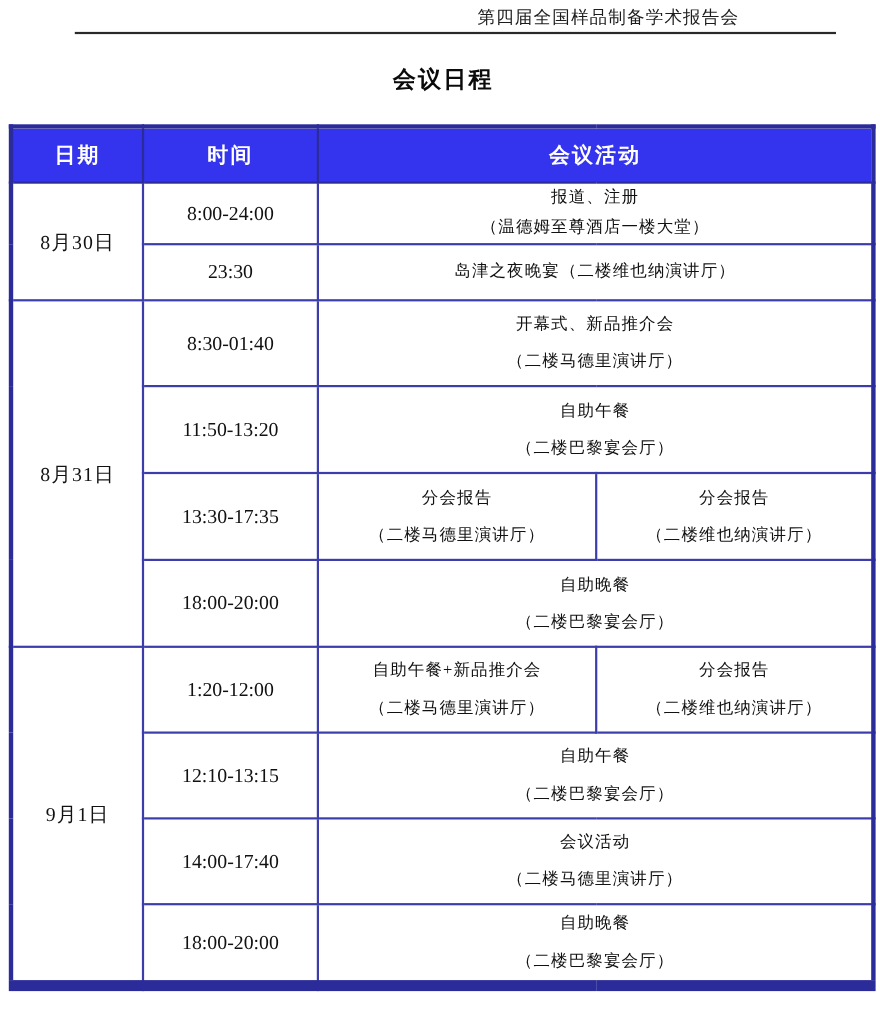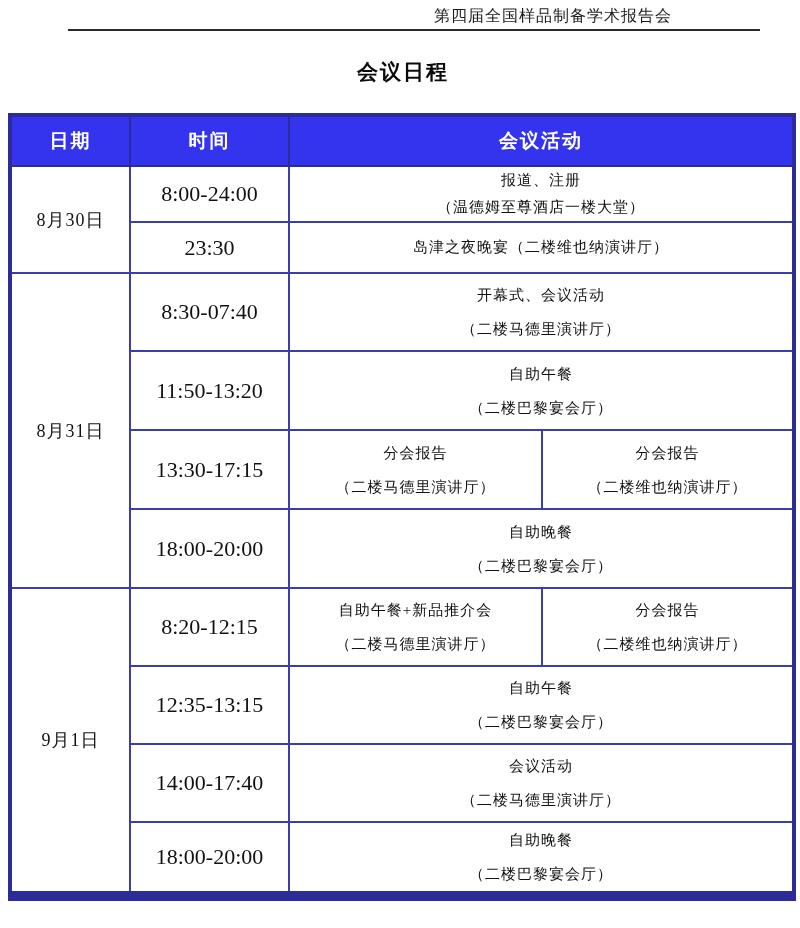--- a/index.html
+++ b/index.html
@@ -57,21 +57,21 @@
     border-color: #2b2b9a;
   }
   tr.h-head { height: 51px; }
   tr.h60 { height: 56px; }
   tr.h55 { height: 51px; }
   tr.h82 { height: 78px; }
   tr.h83 { height: 79px; }
   tr.h73 { height: 69px; }
 
   td.date-cell { font-size: 18px; letter-spacing: 1px; }
-  td.time-cell { font-size: 22px; }
+  td.time-cell { font-size: 18px; }
   td.activity-cell { font-size: 15px; }
   .line { line-height: 34px; letter-spacing: 1px; }
   .line-tight { line-height: 27px; letter-spacing: 1px; }
 </style>
 </head>
 <body>
 
 <div class="page">
 
   <div class="doc-header">第四届全国样品制备学术报告会</div>
@@ -104,66 +104,66 @@
       </tr>
       <tr class="h55">
         <td class="time-cell">23:30</td>
         <td class="activity-cell" colspan="2">
           <div class="line-tight">岛津之夜晚宴（二楼维也纳演讲厅）</div>
         </td>
       </tr>
 
       <tr class="h82">
         <td class="date-cell" rowspan="4">8月31日</td>
-        <td class="time-cell">8:30-07:40</td>
+        <td class="time-cell">8:30-01:40</td>
         <td class="activity-cell" colspan="2">
-          <div class="line">开幕式、会议活动</div>
+          <div class="line">开幕式、新品推介会</div>
           <div class="line">（二楼马德里演讲厅）</div>
         </td>
       </tr>
       <tr class="h83">
         <td class="time-cell">11:50-13:20</td>
         <td class="activity-cell" colspan="2">
           <div class="line">自助午餐</div>
           <div class="line">（二楼巴黎宴会厅）</div>
         </td>
       </tr>
       <tr class="h83">
-        <td class="time-cell">13:30-17:15</td>
+        <td class="time-cell">13:30-17:35</td>
         <td class="activity-cell">
           <div class="line">分会报告</div>
           <div class="line">（二楼马德里演讲厅）</div>
         </td>
         <td class="activity-cell">
           <div class="line">分会报告</div>
           <div class="line">（二楼维也纳演讲厅）</div>
         </td>
       </tr>
       <tr class="h83">
         <td class="time-cell">18:00-20:00</td>
         <td class="activity-cell" colspan="2">
           <div class="line">自助晚餐</div>
           <div class="line">（二楼巴黎宴会厅）</div>
         </td>
       </tr>
 
       <tr class="h82">
         <td class="date-cell" rowspan="4">9月1日</td>
-        <td class="time-cell">8:20-12:15</td>
+        <td class="time-cell">1:20-12:00</td>
         <td class="activity-cell">
           <div class="line">自助午餐+新品推介会</div>
           <div class="line">（二楼马德里演讲厅）</div>
         </td>
         <td class="activity-cell">
           <div class="line">分会报告</div>
           <div class="line">（二楼维也纳演讲厅）</div>
         </td>
       </tr>
       <tr class="h82">
-        <td class="time-cell">12:35-13:15</td>
+        <td class="time-cell">12:10-13:15</td>
         <td class="activity-cell" colspan="2">
           <div class="line">自助午餐</div>
           <div class="line">（二楼巴黎宴会厅）</div>
         </td>
       </tr>
       <tr class="h82">
         <td class="time-cell">14:00-17:40</td>
         <td class="activity-cell" colspan="2">
           <div class="line">会议活动</div>
           <div class="line">（二楼马德里演讲厅）</div>

